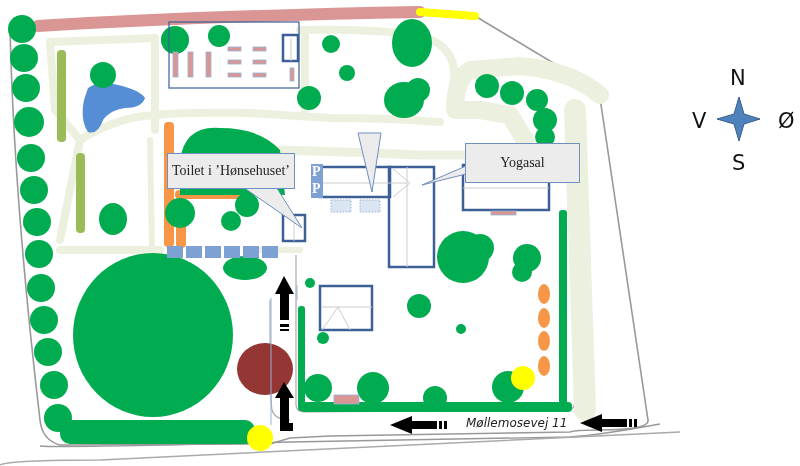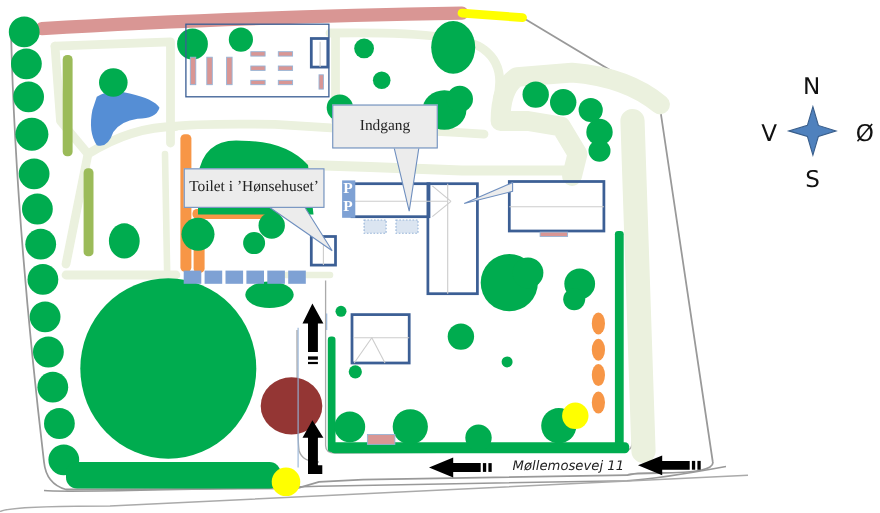--- a/index.html
+++ b/index.html
@@ -192,22 +192,22 @@
     <line x1="271" y1="298" x2="271" y2="425" stroke="#95b3d7" stroke-width="1"></line>
     <line x1="297" y1="285" x2="297" y2="300" stroke="#95b3d7" stroke-width="1"></line>
 
     <path d="M358 133 L372 192 L381 133 Z" fill="#ececec" stroke="#6f8fbf" stroke-width="1"></path>
     <path d="M466 166 L422 185 L466 174 Z" fill="#ececec" stroke="#6f8fbf" stroke-width="1"></path>
     <path d="M240 185 L302 228 L275 185 Z" fill="#ececec" stroke="#6f8fbf" stroke-width="1"></path>
 
     <path d="M739 97 L744 114 L760 119 L744 124 L739 141 L734 124 L717 119 L734 114 Z" fill="#4f81bd" stroke="#385d8a" stroke-width="1"></path>
   </svg>
 
-  <div class="callout" style="left:302px;top:95px;width:96px;height:40px;">
-    <span>Indgang</span>
+  <div class="callout" style="left:465px;top:143px;width:115px;height:40px;">
+    <span>Yogasal</span>
   </div>
   <div class="callout" style="left:167px;top:153px;width:128px;height:36px;">
     <span>Toilet i ’Hønsehuset’</span>
   </div>
 
   <span style="position:absolute;left:312px;top:164px;font-family:'Liberation Serif',serif;font-weight:bold;font-size:14px;color:#fff;">P</span>
   <span style="position:absolute;left:312px;top:181px;font-family:'Liberation Serif',serif;font-weight:bold;font-size:14px;color:#fff;">P</span>
 
   <span class="compass-label" style="left:730px;top:68px;">N</span>
   <span class="compass-label" style="left:732px;top:153px;">S</span>

